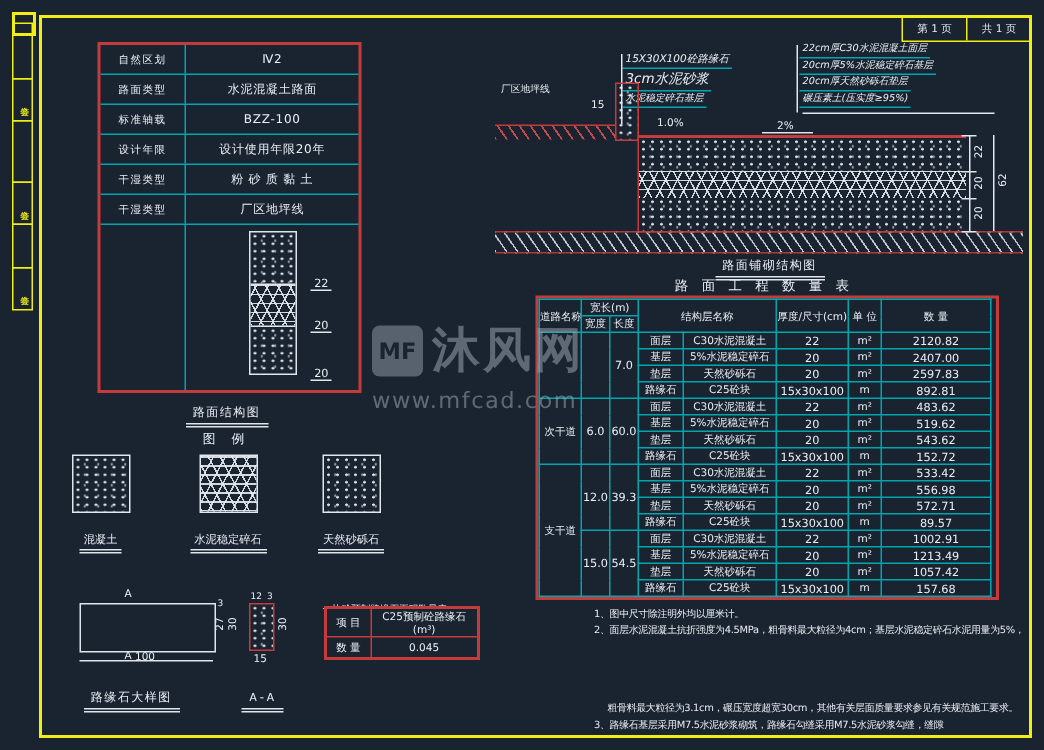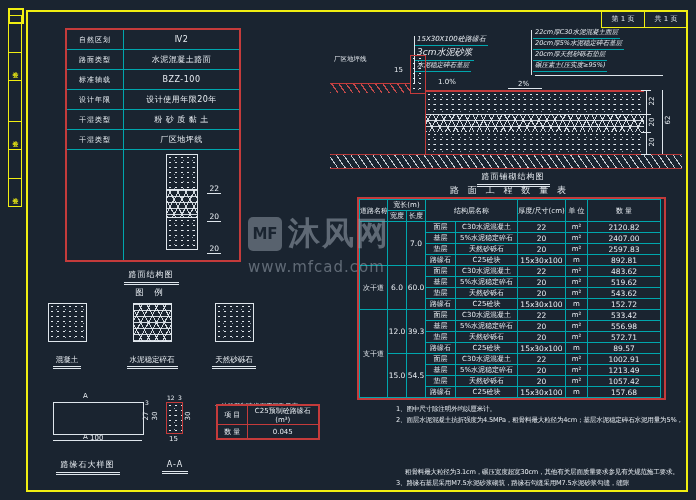--- a/index.html
+++ b/index.html
@@ -25,21 +25,21 @@
   
   .page-border{left:26px;top:10px;width:658px;height:478px;border:2px solid var(--yel);}
   .corner-box{left:8px;top:8px;width:12px;height:12px;border:2px solid var(--yel);}
   .side-strip{left:8px;top:16px;width:14px;display:flex;flex-direction:column;}
   .side-cell{border:1px solid var(--yel);margin-top:-1px;display:flex;align-items:center;justify-content:center;
     writing-mode:vertical-rl;font-size:6px;color:var(--yel);}
   .page-strip{left:601px;top:10px;width:85px;height:16px;display:flex;border:1px solid var(--yel);}
   .page-cell{flex:1;border-right:1px solid var(--yel);display:flex;align-items:center;justify-content:center;font-size:7px;}
   .page-cell:last-child{border-right:none;}
   
-  .cap{border-bottom:3px double var(--dim);padding:0 5px 2px;display:inline-block;font-size:8px;letter-spacing:1px;}
+  .cap{border-bottom:3px double var(--dim);padding:0 5px 2px;display:inline-block;font-size:8px;letter-spacing:1px;font-family:Liberation Mono, monospace;}
   .capwrap{text-align:center;}
   
   .spec{left:65px;top:28px;width:172px;height:230px;border:2px solid var(--red);display:flex;flex-direction:column;background:var(--bg);}
   .spec-row{display:flex;height:19px;border-bottom:1px solid var(--cyan);flex:none;}
   .spec-label{width:56px;border-right:1px solid var(--cyan);display:flex;align-items:center;justify-content:center;font-size:7px;letter-spacing:1px;text-align:right;}
   .spec-value{flex:1;display:flex;align-items:center;justify-content:center;font-size:8px;letter-spacing:.5px;}
   .spec-big{flex:1;display:flex;}
   .spec-big-left{width:56px;border-right:1px solid var(--cyan);}
   .spec-big-right{flex:1;position:relative;}
   .struct-col{position:absolute;left:42px;top:4px;width:30px;border:1px solid var(--dim);}

